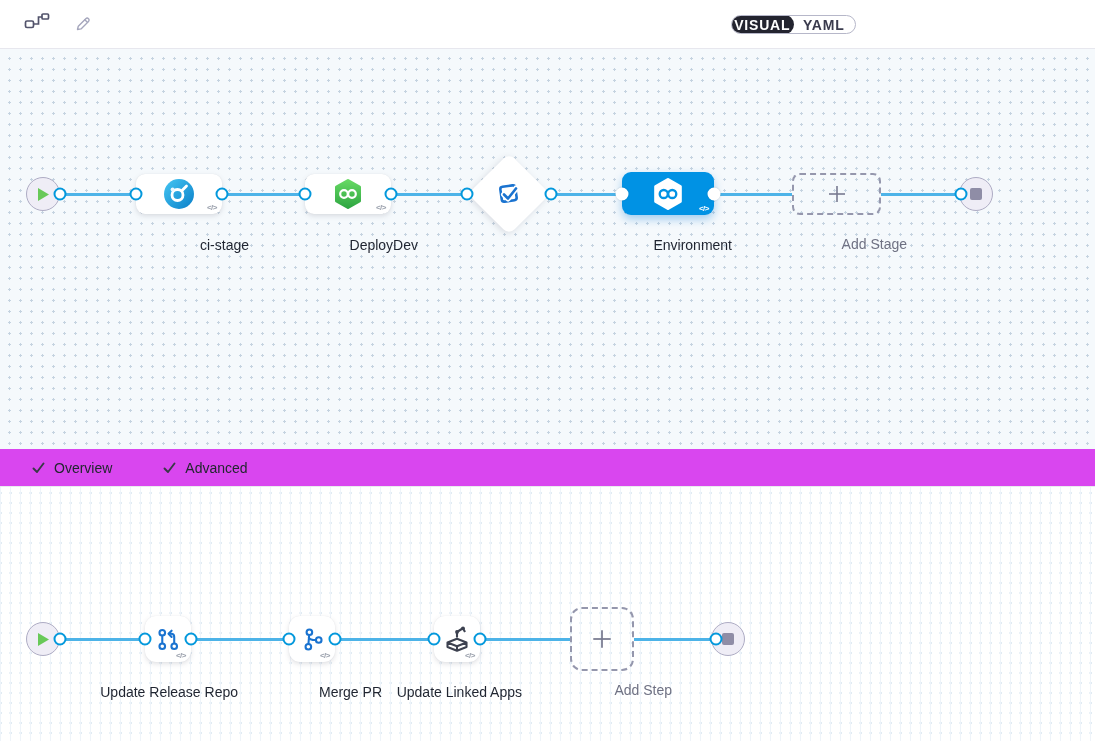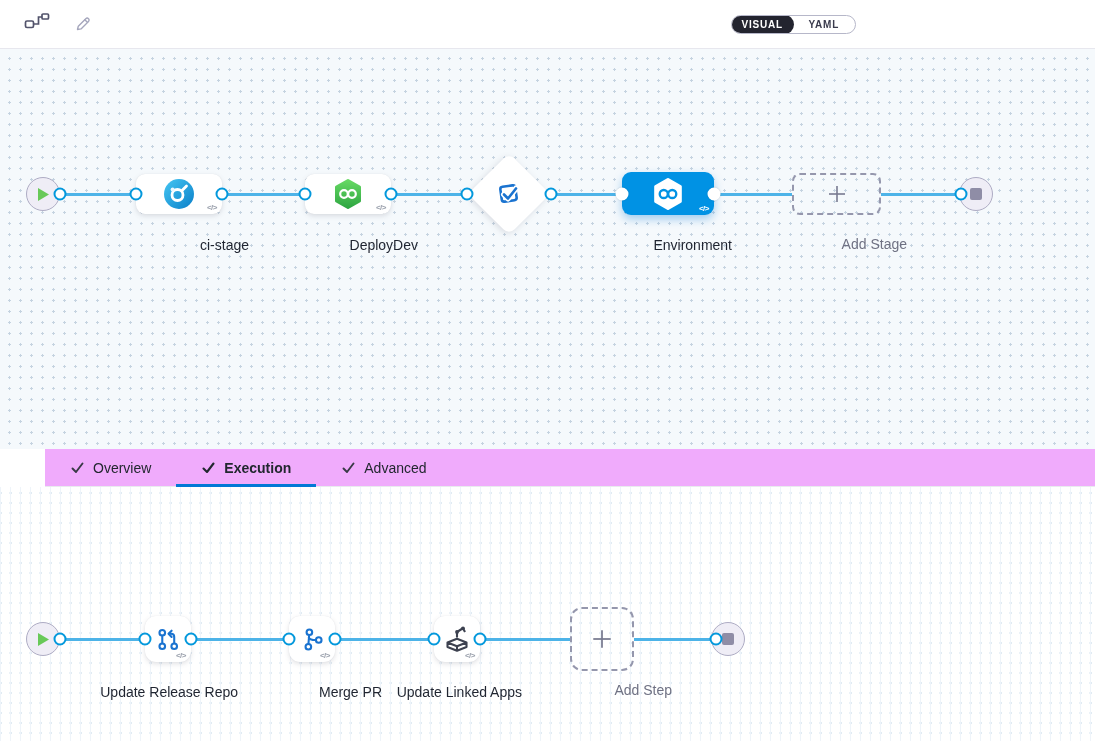--- a/index.html
+++ b/index.html
@@ -9,21 +9,21 @@
   
   .header { position:relative; height:49px; background:#fff;
     border-bottom:1px solid #e7e7ee; display:flex; align-items:center; padding:0 24px; }
   .header .pipe-icon { width:26px; height:24px; margin-right:10px; flex:0 0 auto; }
   .header h1 { font-size:19px; font-weight:bold; color:#1b1b28; letter-spacing:.1px; }
   .header .pencil { width:18px; height:18px; margin-left:14px; cursor:pointer; }
   .view-toggle { position:absolute; left:731px; top:15px; width:125px; height:19px;
     border:1px solid #b6b7c9; border-radius:10px; background:#fff;
     display:flex; align-items:stretch; overflow:hidden; }
   .view-toggle .seg { flex:1; display:flex; align-items:center; justify-content:center;
-    font-size:10px; font-weight:bold; letter-spacing:.8px; cursor:pointer; color:#3a3b4d; }
+    font-size:14px; font-weight:bold; letter-spacing:.8px; cursor:pointer; color:#3a3b4d; }
   .view-toggle .seg.sel { background:#23242f; color:#fff; border-radius:10px; margin:-1px; }
 
   
   .canvas-stages { position:relative; height:400px; background-color:#f5f9fc;
     background-image: radial-gradient(circle, #c5d3e0 1.1px, transparent 1.1px);
     background-size:11px 11px; background-position:4px 4px; overflow:hidden; }
   .canvas-steps { position:relative; height:254px; background-color:#ffffff;
     background-image:
       linear-gradient(90deg, #eef4fa 1px, transparent 1px),
       radial-gradient(circle, #ccdeec 1.2px, transparent 1.2px);
@@ -57,22 +57,22 @@
   .add-box { position:absolute; border:2px dashed #9597ad; border-radius:8px;
     display:flex; align-items:center; justify-content:center; cursor:pointer;
     color:#71738a; background:transparent; }
   .add-box svg { display:block; }
 
   .node-label { position:absolute; font-size:14px; color:#1f2430; text-align:right;
     line-height:21px; overflow-wrap:anywhere; }
   .node-label.gray { color:#6f7183; }
 
   
-  .tabbar { height:38px; background:#f0abfc; display:flex; align-items:stretch;
-    padding-left:0; border-bottom:1px solid #e9ebef;margin-left:45px; }
+  .tabbar { height:38px; background:#d946ef; display:flex; align-items:stretch;
+    padding-left:6px; border-bottom:1px solid #e9ebef; }
   .tab { position:relative; display:flex; align-items:center; gap:8px;
     padding:0 25px; font-size:14px; color:#22272f; cursor:pointer; }
   .tab .t-icon { width:15px; height:15px; display:flex; }
   .tab.active { font-weight:bold; }
   .tab.active::after { content:""; position:absolute; left:0; right:0; bottom:-1px;
     height:3px; background:#0278d5; }
 </style>
 </head>
 <body>
 
@@ -188,28 +188,20 @@
 
 <div class="tabbar">
   <div class="tab">
     <span class="t-icon">
       <svg width="15" height="15" viewBox="0 0 15 15" fill="none" stroke="#383946" stroke-width="1.9" stroke-linecap="round" stroke-linejoin="round">
           <polyline points="2.5,8.5 6,12 12.5,3.5"></polyline>
         </svg>
     </span>
     <span>Overview</span>
   </div>
-  <div class="tab active">
-    <span class="t-icon">
-      <svg width="15" height="15" viewBox="0 0 15 15" fill="none" stroke="#22272f" stroke-width="2.1" stroke-linecap="round" stroke-linejoin="round">
-          <polyline points="2.5,8.5 6,12 12.5,3.5"></polyline>
-        </svg>
-    </span>
-    <span>Execution</span>
-  </div>
   <div class="tab">
     <span class="t-icon">
       <svg width="15" height="15" viewBox="0 0 15 15" fill="none" stroke="#383946" stroke-width="1.9" stroke-linecap="round" stroke-linejoin="round">
           <polyline points="2.5,8.5 6,12 12.5,3.5"></polyline>
         </svg>
     </span>
     <span>Advanced</span>
   </div>
 </div>
 

